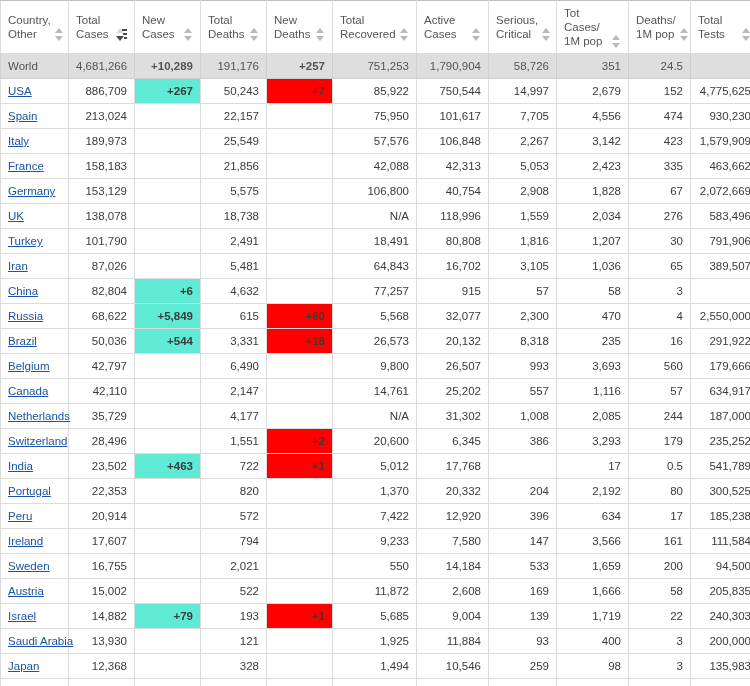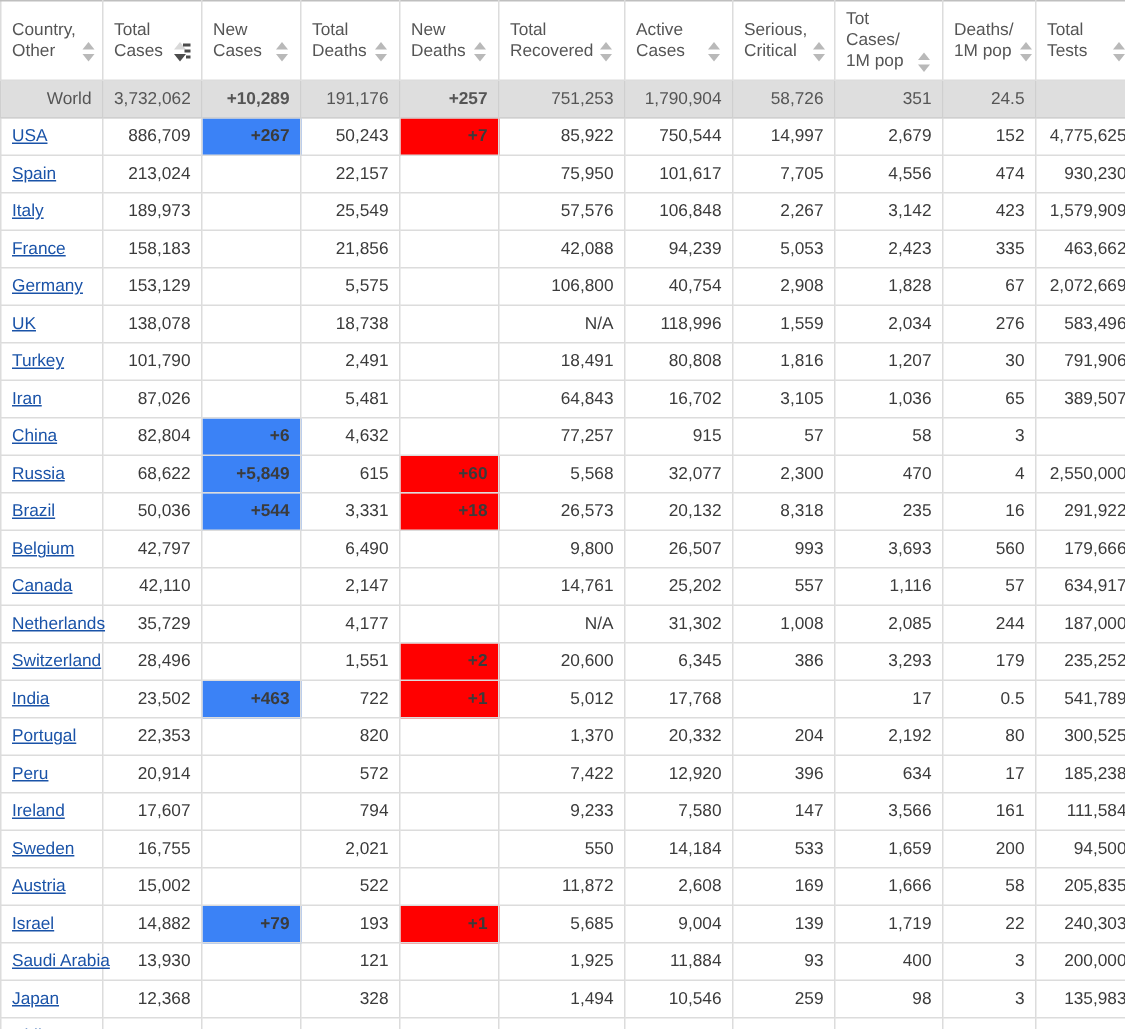--- a/index.html
+++ b/index.html
@@ -99,33 +99,32 @@
     color: #3b3b3b;
   }
   table.stats tbody td.country {
     text-align: left;
     padding-left: 7px;
   }
   table.stats tbody tr.world-row td {
     background: #dedede;
     color: #555555;
     border-color: #cfcfcf;
-    text-align: right;
   }
   table.stats tbody tr.world-row td.country {
     color: #555555;
   }
   a.country-link {
     color: #1a53a8;
     text-decoration: underline;
     font-size: 11.5px;
     cursor: pointer;
     text-align: center;
   }
-  td.hl-new-cases { background: #3b82f6; font-weight: bold; color: #3b3b3b; }
+  td.hl-new-cases { background: #5eead4; font-weight: bold; color: #3b3b3b; }
   td.hl-new-deaths { background: #ff0000; color: #ffffff; font-weight: bold; }
   .col-country { width: 68px; }
   .col-total-cases { width: 66px; }
   .col-new-cases { width: 66px; }
   .col-total-deaths { width: 66px; }
   .col-new-deaths { width: 66px; }
   .col-total-recovered { width: 84px; }
   .col-active-cases { width: 72px; margin-left: 20px; }
   .col-serious { width: 68px; }
   .col-totcases1m { width: 72px; }
@@ -250,21 +249,21 @@
                 <span class="up"></span>
                 <span class="dn"></span>
               </span>
             </div>
           </th>
         </tr>
     </thead>
     <tbody id="table-body">
         <tr class="world-row">
           <td class="country col-country"><span>World</span></td>
-          <td class="col-total-cases">3,732,062</td>
+          <td class="col-total-cases">4,681,266</td>
           <td class="col-new-cases hl-new-cases">+10,289</td>
           <td class="col-total-deaths">191,176</td>
           <td class="col-new-deaths hl-new-deaths">+257</td>
           <td class="col-total-recovered">751,253</td>
           <td class="col-active-cases">1,790,904</td>
           <td class="col-serious">58,726</td>
           <td class="col-totcases1m">351</td>
           <td class="col-deaths1m">24.5</td>
           <td class="col-total-tests"></td>
         </tr>
@@ -307,21 +306,21 @@
           <td class="col-deaths1m">423</td>
           <td class="col-total-tests">1,579,909</td>
         </tr>
         <tr class="">
           <td class="country col-country"><a class="country-link" href="#">France</a></td>
           <td class="col-total-cases">158,183</td>
           <td class="col-new-cases"></td>
           <td class="col-total-deaths">21,856</td>
           <td class="col-new-deaths"></td>
           <td class="col-total-recovered">42,088</td>
-          <td class="col-active-cases">94,239</td>
+          <td class="col-active-cases">42,313</td>
           <td class="col-serious">5,053</td>
           <td class="col-totcases1m">2,423</td>
           <td class="col-deaths1m">335</td>
           <td class="col-total-tests">463,662</td>
         </tr>
         <tr class="">
           <td class="country col-country"><a class="country-link" href="#">Germany</a></td>
           <td class="col-total-cases">153,129</td>
           <td class="col-new-cases"></td>
           <td class="col-total-deaths">5,575</td>

